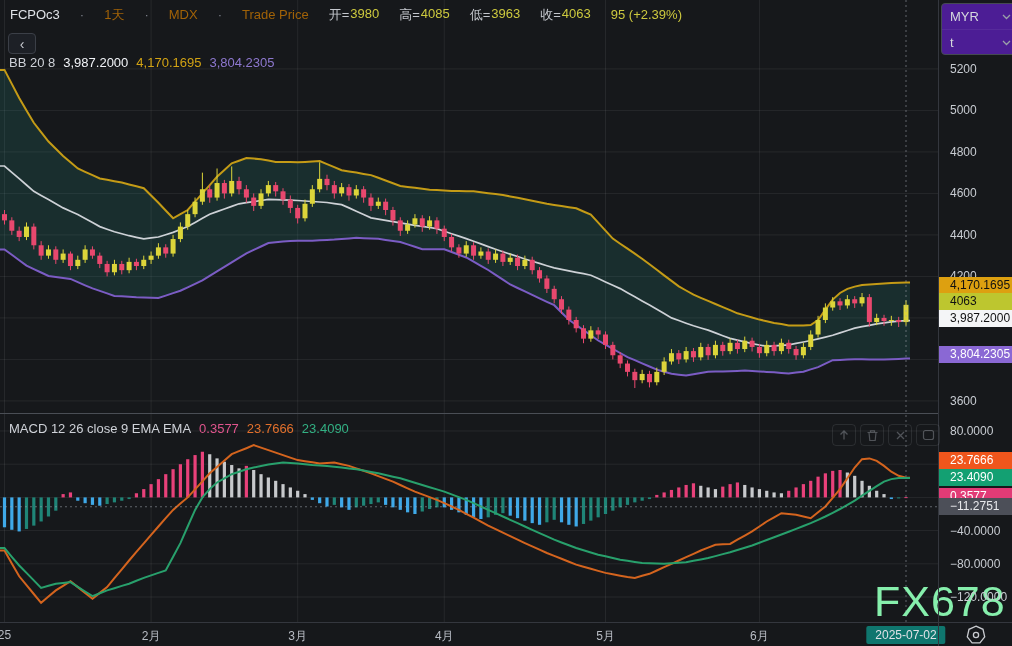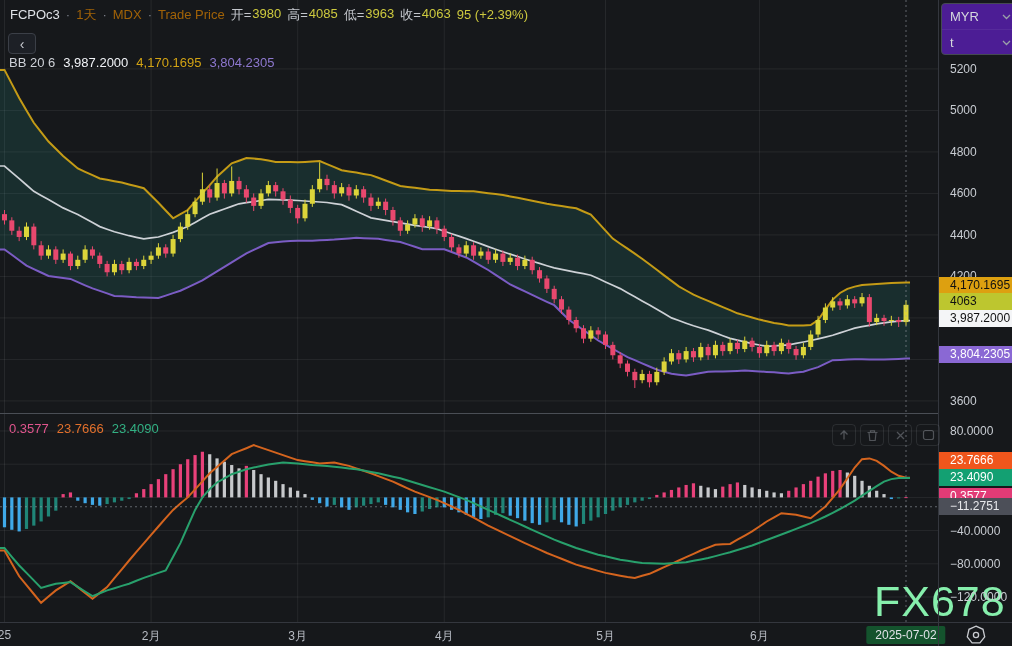--- a/index.html
+++ b/index.html
@@ -3,21 +3,21 @@
 <meta charset="utf-8">
 <style>
   html,body{margin:0;padding:0;background:#0b0c0e;}
   #root{position:relative;width:1012px;height:646px;background:#16181b;overflow:hidden;
         font-family:"Liberation Sans",sans-serif;-webkit-font-smoothing:antialiased;color:#d5d8dd;}
   #chart{position:absolute;left:0;top:0;z-index:1;}
   
   .watermark{position:absolute;left:874px;top:580px;z-index:2;font-size:43px;font-weight:500;
              color:#86efac;letter-spacing:1px;line-height:1;pointer-events:none;}
   
-  .hdr-row1{position:absolute;left:10px;top:6px;z-index:6;display:flex;align-items:baseline;gap:6px;
+  .hdr-row1{position:absolute;left:10px;top:6px;z-index:6;display:flex;align-items:baseline;gap:20px;
             font-size:13px;white-space:nowrap;}
   .hdr-row1 .sym{color:#dfe2e7;font-weight:500;}
   .hdr-row1 .dot{color:#7d818b;}
   .hdr-row1 .plain{color:#a16207;}
   .pair{display:flex;gap:1px;}
   .pair .lab{color:#c4c7cd;}
   .val-y{color:#cdc93e;}
   .back-btn{position:absolute;left:8px;top:33px;z-index:6;width:28px;height:21px;
             background:#1d2026;border:1px solid #3b3f47;border-radius:4px;color:#c9ccd2;
             font-size:14px;line-height:18px;text-align:center;padding:0;cursor:pointer;}
@@ -46,21 +46,21 @@
   
   #unit-box{position:absolute;left:941px;top:3px;width:78px;height:52px;z-index:7;
             border:1px solid #454a52;border-radius:4px;box-sizing:border-box;background:#4c1d95;}
   .unit-row{height:25px;display:flex;align-items:center;justify-content:space-between;
             padding:0 7px 0 8px;font-size:13px;color:#d5d8dd;cursor:pointer;}
   .unit-row + .unit-row{border-top:1px solid rgba(255,255,255,0.06);}
   
   #time-axis{position:absolute;left:0;top:622px;width:938px;height:36px;z-index:5;
              border-top:1px solid #34373e;box-sizing:border-box;}
   .ttick{position:absolute;top:5px;transform:translateX(-50%);font-size:12px;color:#b8bcc4;white-space:nowrap;}
-  #date-chip{position:absolute;top:3px;transform:translateX(-50%);background:#14532d;color:#e0e2e7;
+  #date-chip{position:absolute;top:3px;transform:translateX(-50%);background:#0f766e;color:#e0e2e7;
              font-size:12px;padding:2px 9px;border-radius:2px;white-space:nowrap;}
   #axis-corner{position:absolute;left:938px;top:622px;width:74px;height:24px;z-index:5;
                border-top:1px solid #34373e;border-left:1px solid #34373e;box-sizing:border-box;
                display:flex;align-items:center;justify-content:center;}
 </style>
 </head>
 <body>
 
 <div id="root">
   <svg id="chart" width="938" height="622">
@@ -493,27 +493,28 @@
     <span class="pair">
         <span class="lab">收=</span>
         <span class="val-y">4063</span>
       </span>
     <span class="val-y">95 (+2.39%)</span>
   </div>
 
   <button class="back-btn">‹</button>
 
   <div class="legend" id="bb-legend">
-    <span class="lg-title">BB 20 6</span>
+    <span class="lg-title">BB 20 8</span>
     <span class="v-basis">3,987.2000</span>
     <span class="v-upper">4,170.1695</span>
     <span class="v-lower">3,804.2305</span>
   </div>
 
   <div class="legend" id="macd-legend">
+    <span class="lg-title">MACD 12 26 close 9 EMA EMA</span>
     <span class="v-hist">0.3577</span>
     <span class="v-macd">23.7666</span>
     <span class="v-sig">23.4090</span>
   </div>
 
   <div id="pane-btns">
     <button class="gbtn">
       <svg width="12" height="12" viewBox="0 0 12 12" fill="none" stroke-width="1.3">
           <path d="M6 10.5V2 M2.5 5.5 L6 2 L9.5 5.5"></path>
         </svg>

